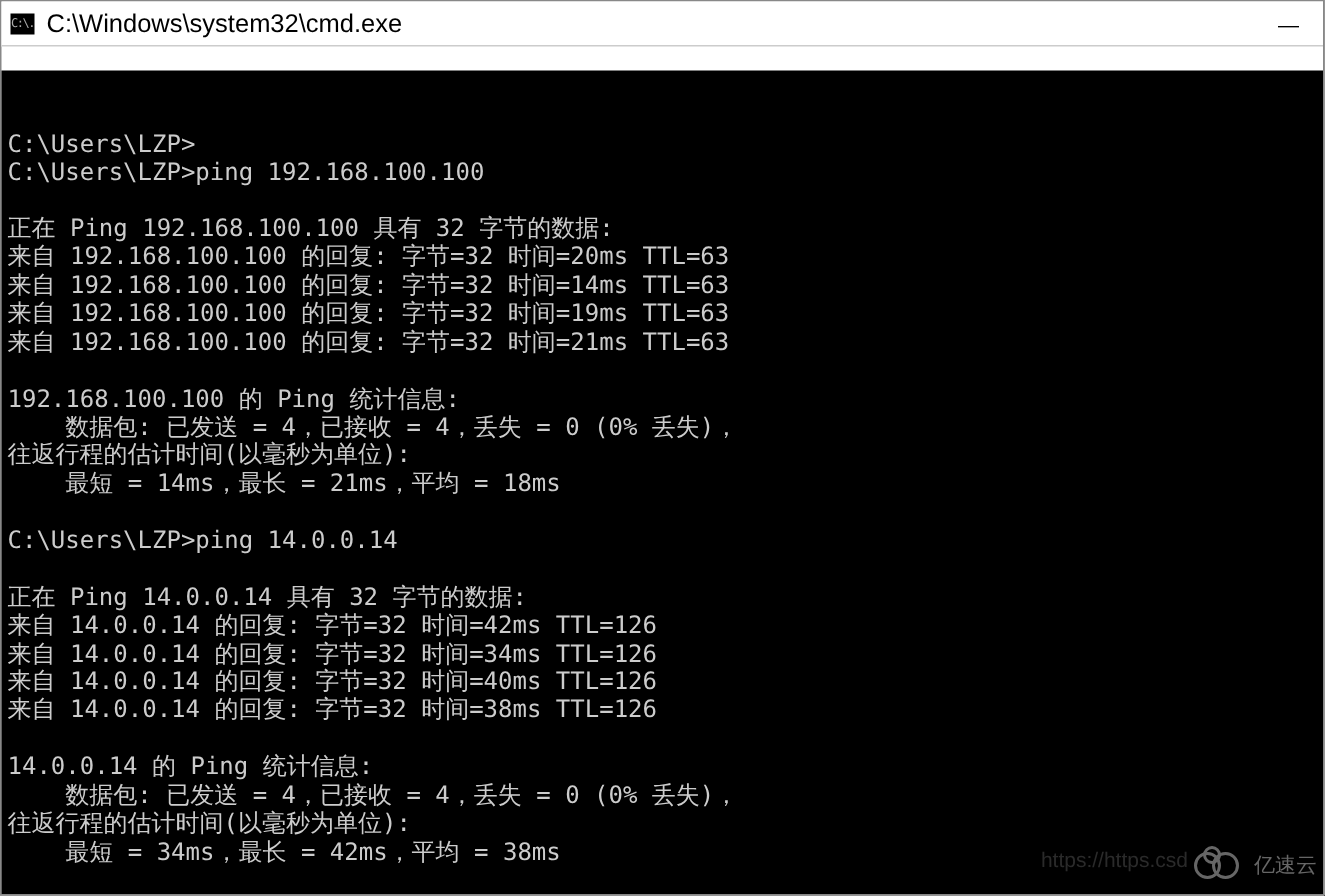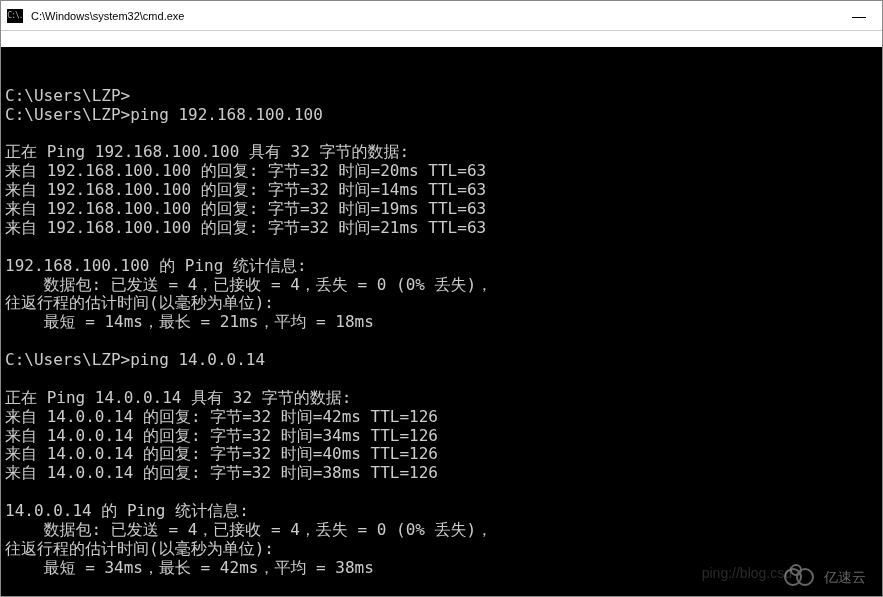--- a/index.html
+++ b/index.html
@@ -38,21 +38,21 @@
       margin-right: 8px;
       display: flex;
       align-items: center;
       justify-content: center;
       color: #aaa;
       font-size: 8px;
       font-family: monospace;
       letter-spacing: -1px;
     }
     .titlebar-text {
-      font-size: 11px;
+      font-size: 17px;
       color: #000;
       flex: 1;
     }
     .titlebar-buttons {
       display: flex;
       height: 100%;
     }
     .titlebar-btn {
       width: 46px;
       height: 100%;
@@ -91,21 +91,21 @@
       position: absolute;
       right: 90px;
       bottom: 14px;
       color: #555;
       font-size: 14px;
       opacity: 0.5;
       font-family: Arial, sans-serif;
     }
     .watermark-logo {
       position: absolute;
-      right: 16px;
+      right: 4px;
       bottom: 6px;
       display: flex;
       align-items: center;
       opacity: 0.55;
     }
     .logo-circles {
       position: relative;
       width: 36px;
       height: 26px;
     }
@@ -131,21 +131,21 @@
 <div class="window">
   <div class="titlebar">
     <div class="titlebar-icon">C:\.</div>
     <div class="titlebar-text">C:\Windows\system32\cmd.exe</div>
     <div class="titlebar-buttons">
       <div class="titlebar-btn">—</div>
     </div>
   </div>
   <div class="terminal">
     <div id="terminal-lines"><div class="line">C:\Users\LZP&gt;</div><div class="line">C:\Users\LZP&gt;ping 192.168.100.100</div><div class="line"> </div><div class="line">正在 Ping 192.168.100.100 具有 32 字节的数据:</div><div class="line">来自 192.168.100.100 的回复: 字节=32 时间=20ms TTL=63</div><div class="line">来自 192.168.100.100 的回复: 字节=32 时间=14ms TTL=63</div><div class="line">来自 192.168.100.100 的回复: 字节=32 时间=19ms TTL=63</div><div class="line">来自 192.168.100.100 的回复: 字节=32 时间=21ms TTL=63</div><div class="line"> </div><div class="line">192.168.100.100 的 Ping 统计信息:</div><div class="line">    数据包: 已发送 = 4，已接收 = 4，丢失 = 0 (0% 丢失)，</div><div class="line">往返行程的估计时间(以毫秒为单位):</div><div class="line">    最短 = 14ms，最长 = 21ms，平均 = 18ms</div><div class="line"> </div><div class="line">C:\Users\LZP&gt;ping 14.0.0.14</div><div class="line"> </div><div class="line">正在 Ping 14.0.0.14 具有 32 字节的数据:</div><div class="line">来自 14.0.0.14 的回复: 字节=32 时间=42ms TTL=126</div><div class="line">来自 14.0.0.14 的回复: 字节=32 时间=34ms TTL=126</div><div class="line">来自 14.0.0.14 的回复: 字节=32 时间=40ms TTL=126</div><div class="line">来自 14.0.0.14 的回复: 字节=32 时间=38ms TTL=126</div><div class="line"> </div><div class="line">14.0.0.14 的 Ping 统计信息:</div><div class="line">    数据包: 已发送 = 4，已接收 = 4，丢失 = 0 (0% 丢失)，</div><div class="line">往返行程的估计时间(以毫秒为单位):</div><div class="line">    最短 = 34ms，最长 = 42ms，平均 = 38ms</div><div class="line"> </div><div class="line">C:\Users\LZP&gt;<span class="cursor"></span></div></div>
-    <div class="watermark-text">ping://blog.csd</div>
+    <div class="watermark-text">https://https.csd</div>
     <div class="watermark-logo">
       <div class="logo-circles">
         <div class="circle c1"></div>
         <div class="circle c2"></div>
         <div class="circle c3"></div>
       </div>
       <div class="logo-text">亿速云</div>
     </div>
   </div>
 </div>

